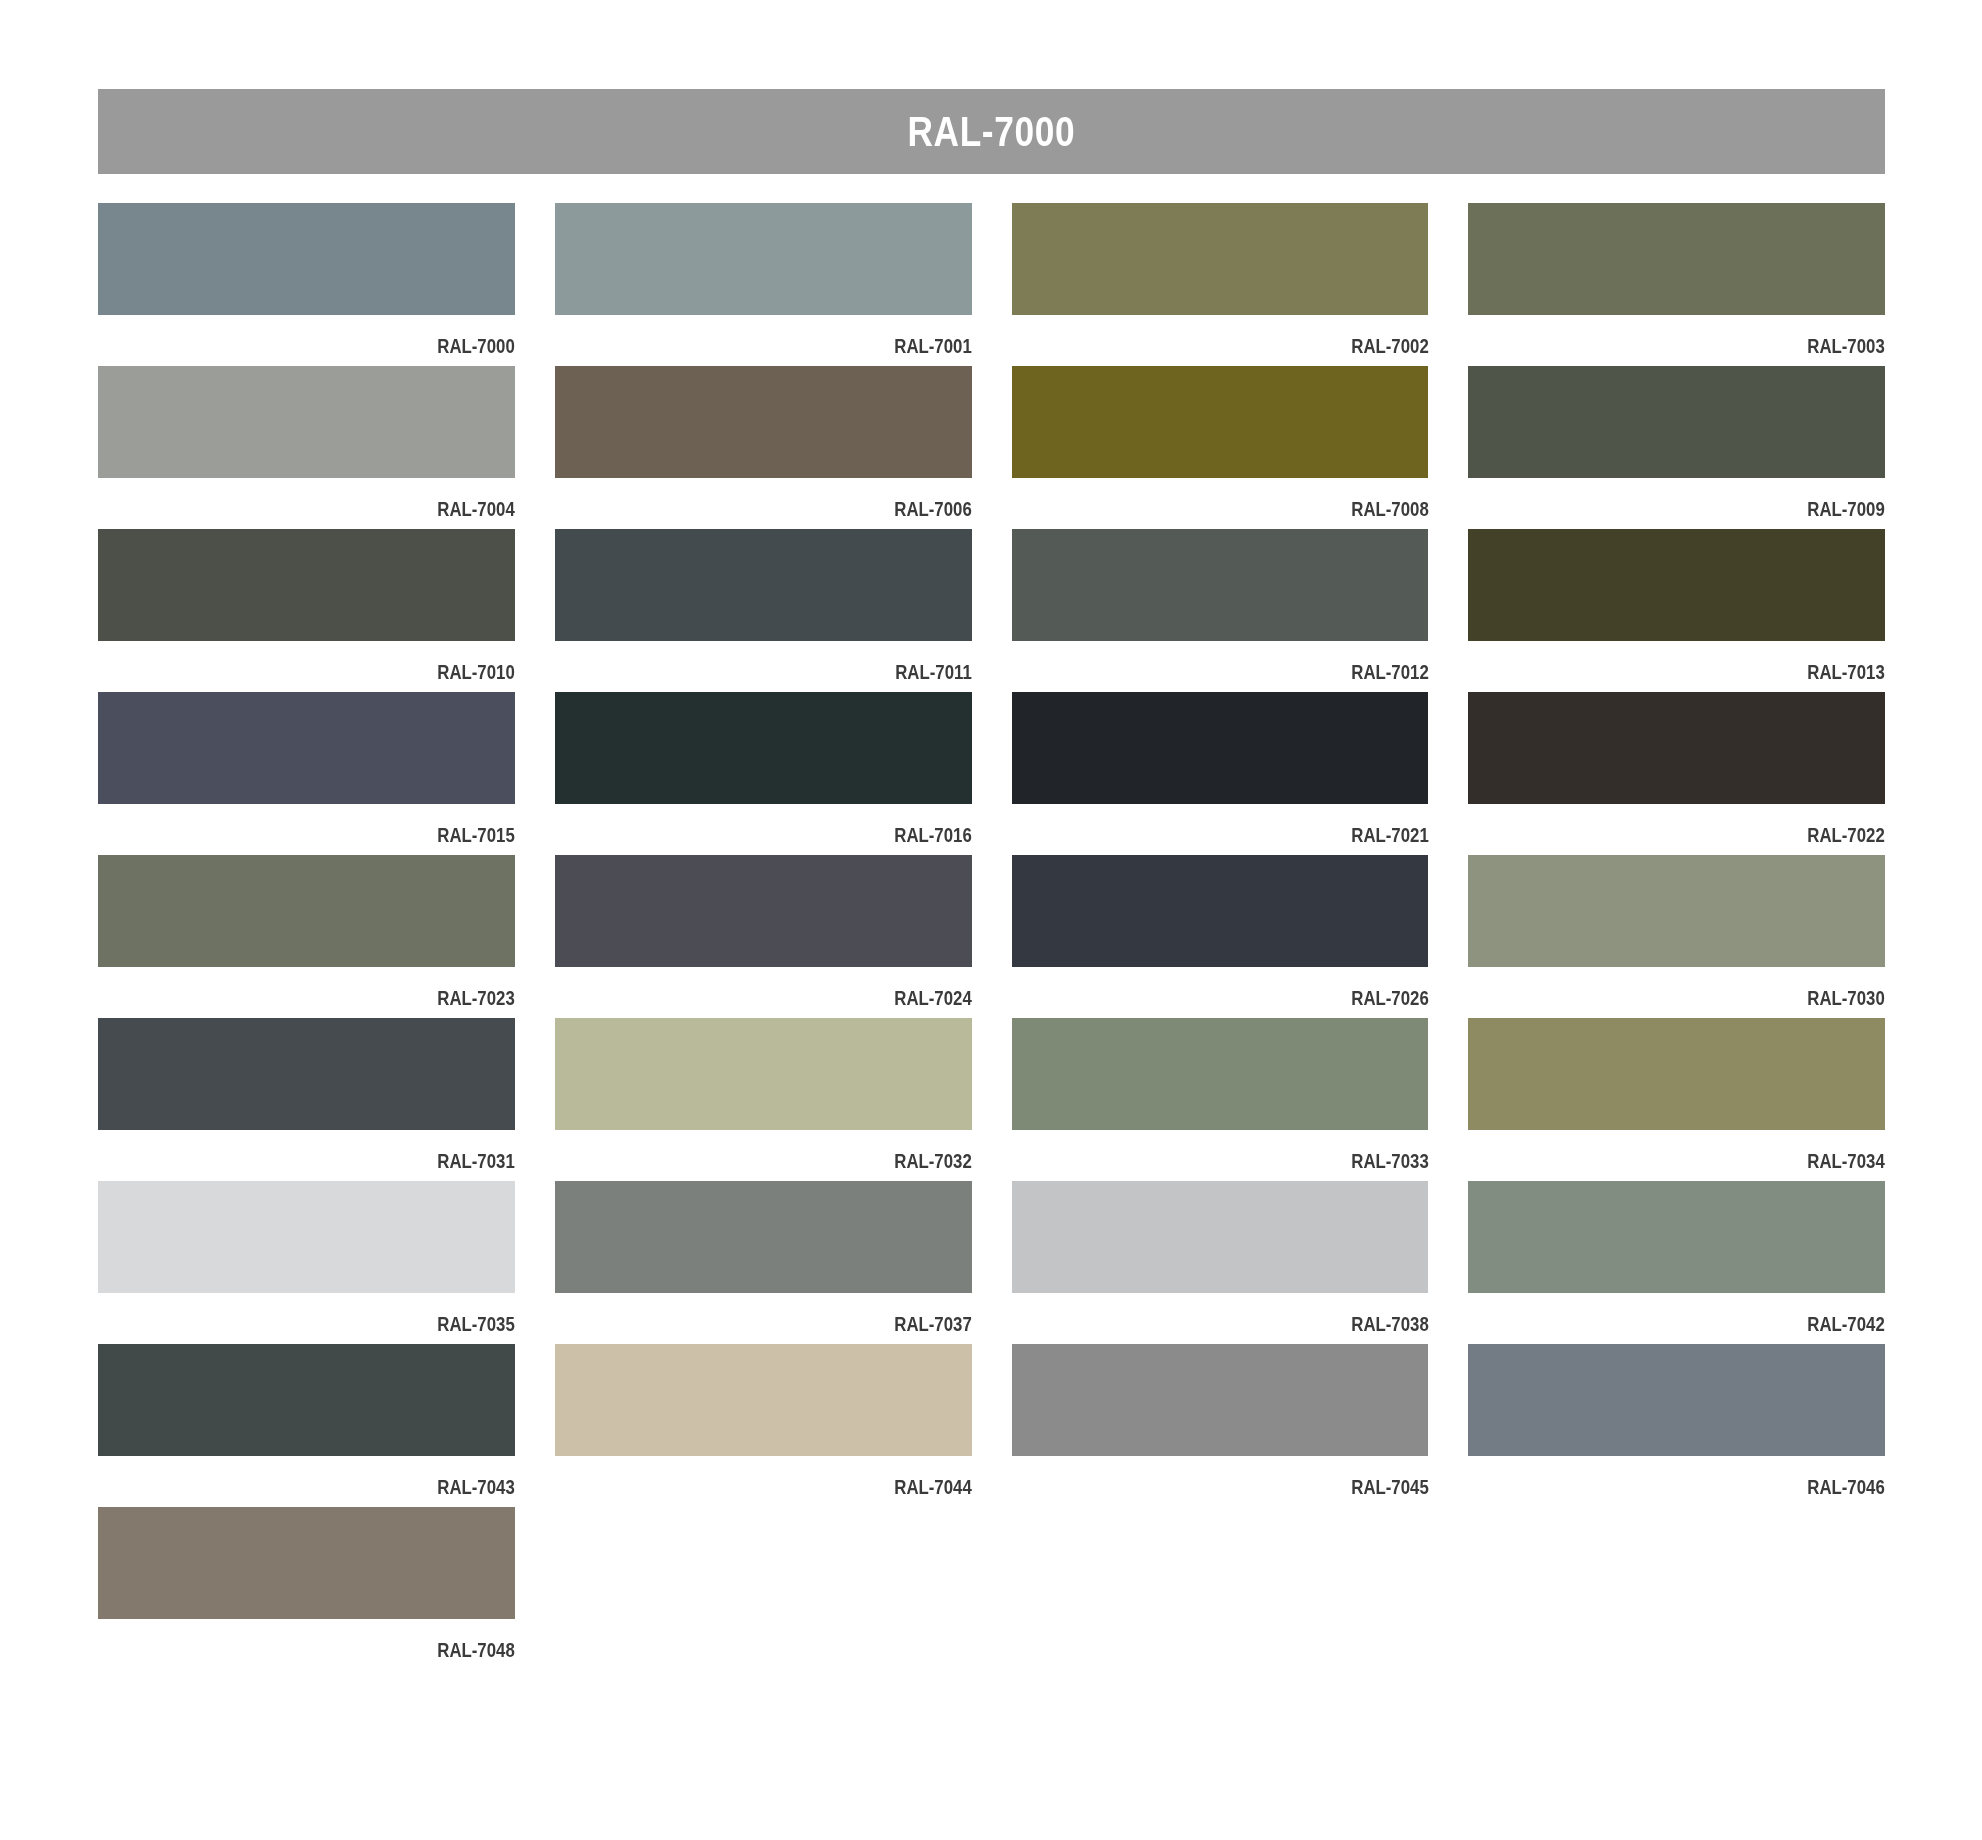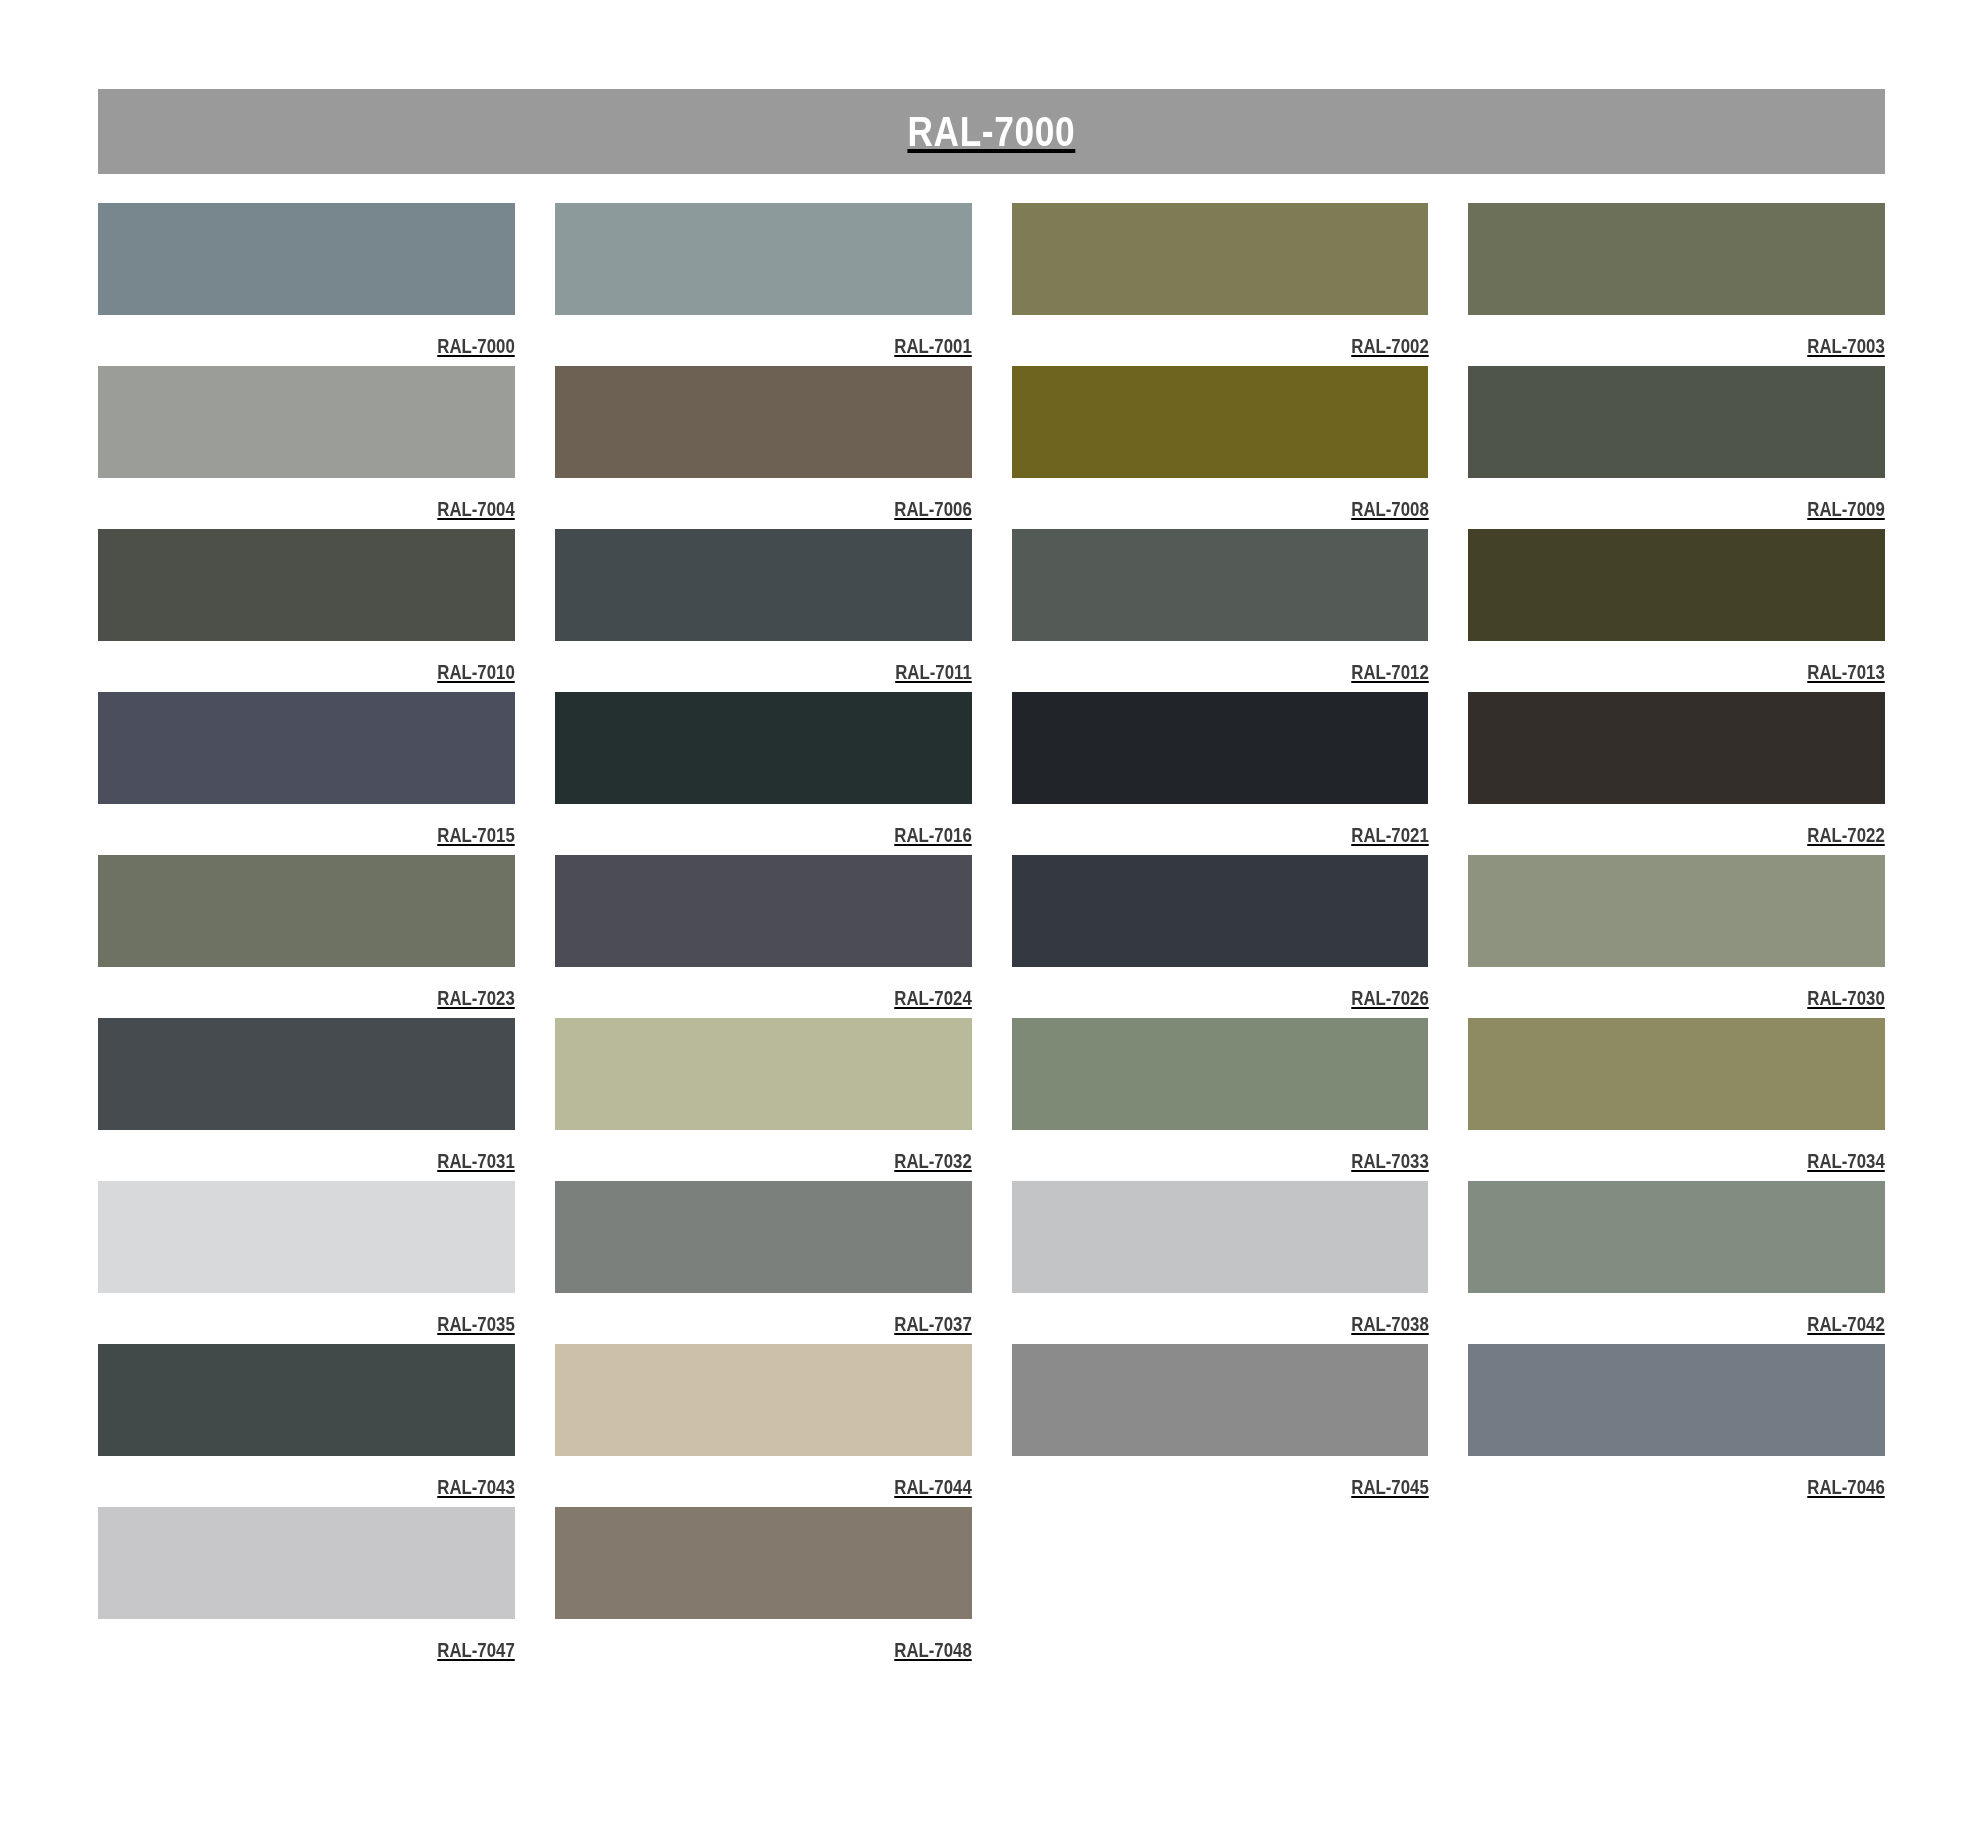--- a/index.html
+++ b/index.html
@@ -76,21 +76,21 @@
   }
 
   .swatch-cell.empty .swatch-chip,
   .swatch-cell.empty .swatch-label {
     visibility: hidden;
   }
 </style>
 </head>
 <body>
 
-<div class="page" style="background: rgb(255, 255, 255); text-decoration: underline;">
+<div class="page" style="background: rgb(255, 255, 255);">
 
   <div class="chart-header" style="background: rgb(154, 154, 154);">
     <div class="chart-title" style="color: rgb(255, 255, 255);">RAL-7000</div>
   </div>
 
   <div class="swatch-grid">
       <div class="swatch-cell">
         <div class="swatch-chip" title="RAL-7000" style="background: rgb(120, 134, 142);"></div>
         <div class="swatch-label" style="color: rgb(59, 59, 59);">RAL-7000</div>
       </div>
@@ -212,24 +212,20 @@
       </div>
       <div class="swatch-cell">
         <div class="swatch-chip" title="RAL-7045" style="background: rgb(140, 139, 139);"></div>
         <div class="swatch-label" style="color: rgb(59, 59, 59);">RAL-7045</div>
       </div>
       <div class="swatch-cell">
         <div class="swatch-chip" title="RAL-7046" style="background: rgb(115, 123, 133);"></div>
         <div class="swatch-label" style="color: rgb(59, 59, 59);">RAL-7046</div>
       </div>
       <div class="swatch-cell">
-        <div class="swatch-chip" title="RAL-7047" style="background: rgb(199, 199, 201);"></div>
-        <div class="swatch-label" style="color: rgb(59, 59, 59);">RAL-7047</div>
-      </div>
-      <div class="swatch-cell">
         <div class="swatch-chip" title="RAL-7048" style="background: rgb(131, 122, 109);"></div>
         <div class="swatch-label" style="color: rgb(59, 59, 59);">RAL-7048</div>
       </div>
       <div class="swatch-cell empty">
         <div class="swatch-chip"></div>
         <div class="swatch-label"></div>
       </div>
       <div class="swatch-cell empty">
         <div class="swatch-chip"></div>
         <div class="swatch-label"></div>

